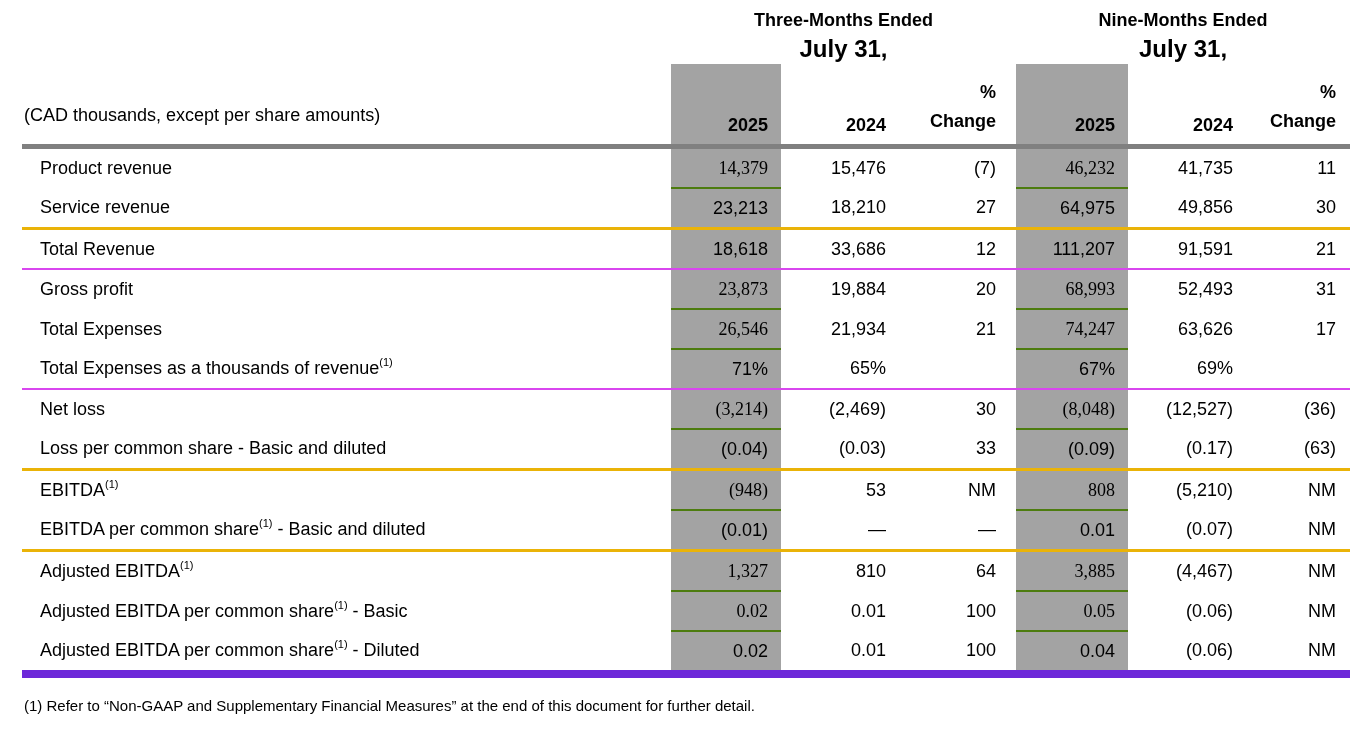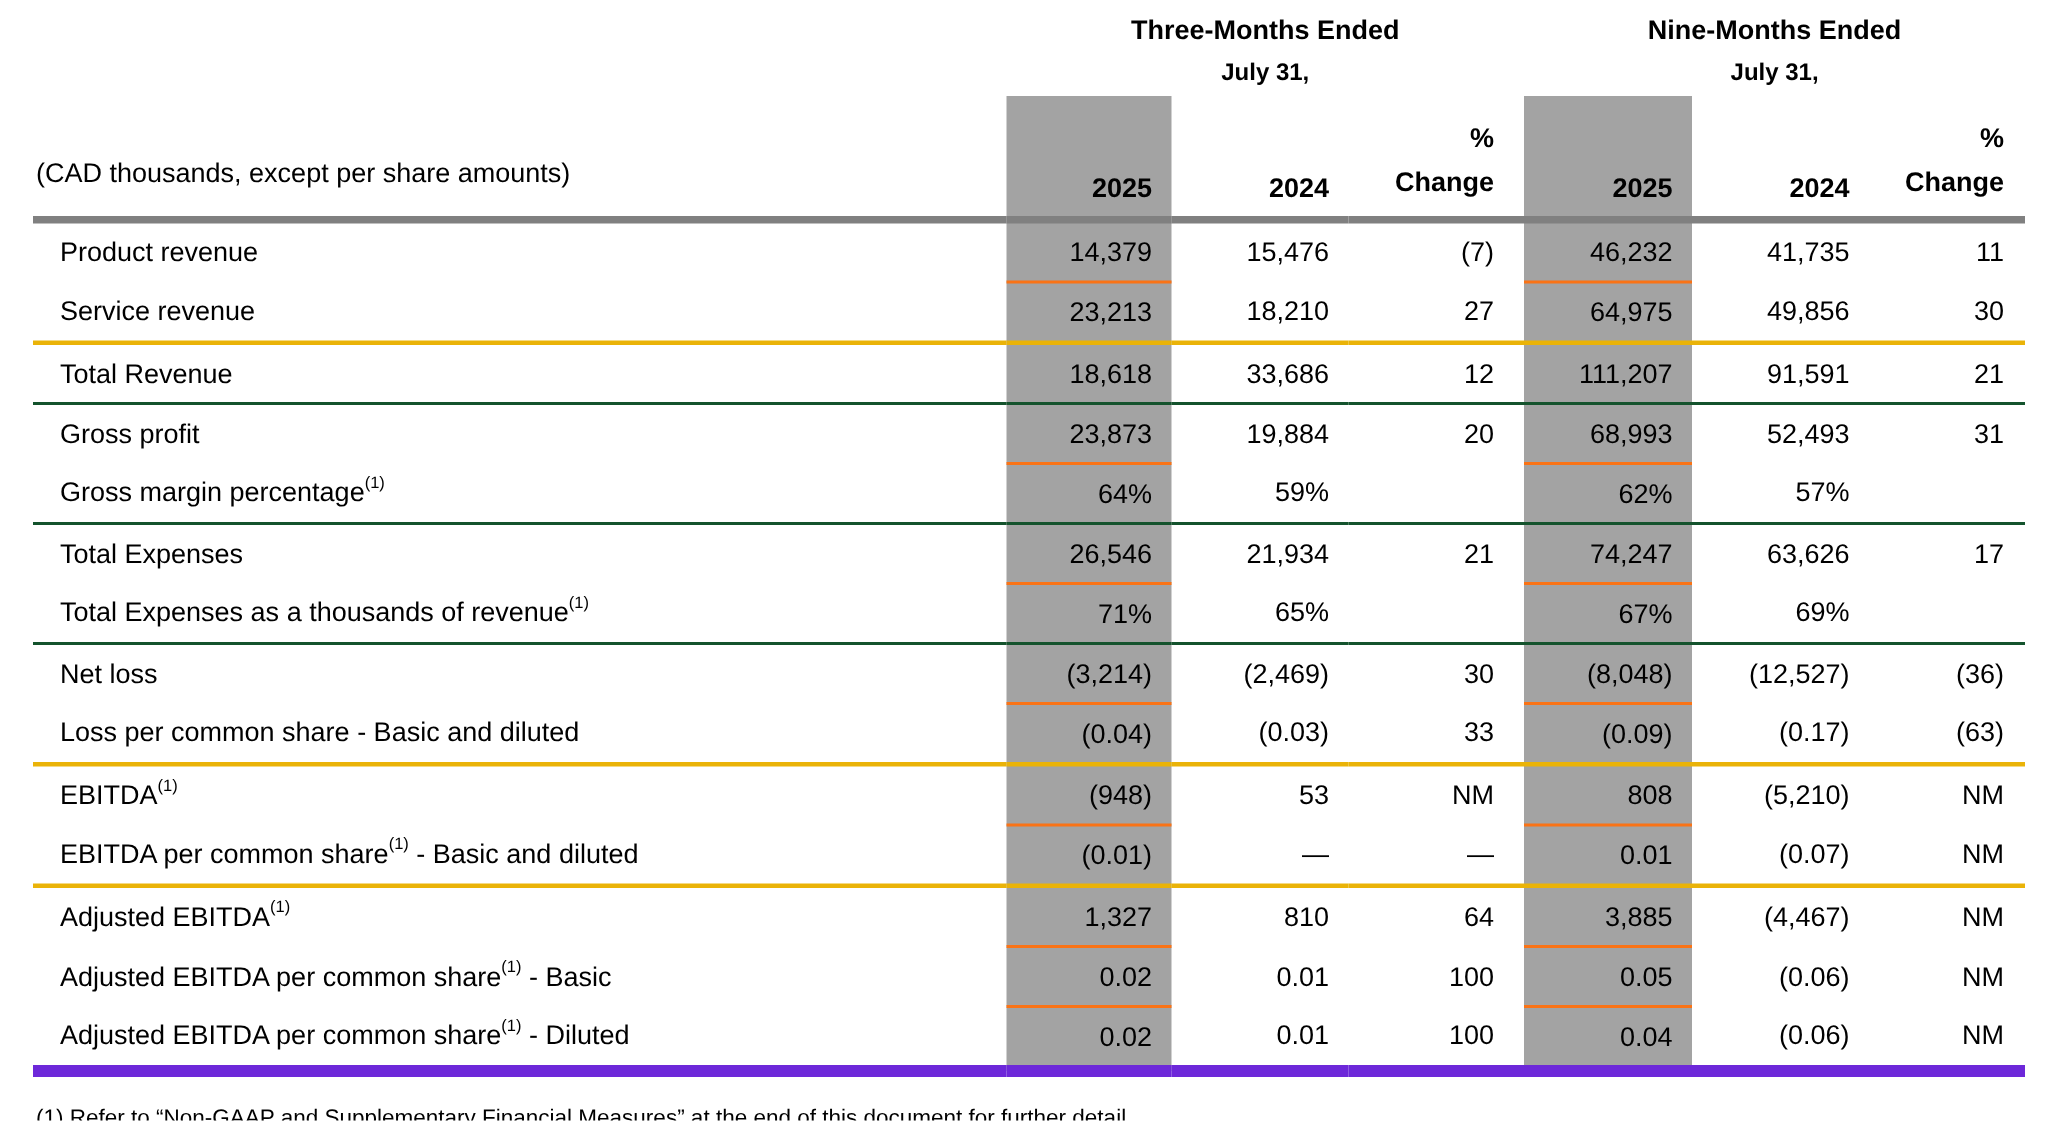--- a/index.html
+++ b/index.html
@@ -13,38 +13,38 @@
 
   table.fin{
     border-collapse:collapse;
     table-layout:fixed;
     width:1328px;
   }
   th,td{padding:0;margin:0;font-weight:normal;}
 
   
   tr.hdr1 th{font-weight:bold;font-size:18px;text-align:center;height:28px;vertical-align:middle;padding-top:4px;}
-  tr.hdr2 th{font-weight:bold;font-size:16px;text-align:center;height:30px;vertical-align:middle;}
+  tr.hdr2 th{font-weight:bold;font-size:24px;text-align:center;height:30px;vertical-align:middle;}
   tr.hdr3 th, tr.hdr3 td{height:62px;vertical-align:bottom;border-bottom:5px solid #808080;}
   td.units{font-size:18px;text-align:left;vertical-align:bottom;padding-bottom:18px;padding-left:2px;}
   th.yhead{font-weight:bold;font-size:18px;text-align:right;padding:0 13px 8px 0;}
   th.pcthead{font-weight:bold;font-size:18px;text-align:right;white-space:pre-line;line-height:29px;padding:0 20px 8px 0;}
   th.pcthead.p6{padding-right:14px;}
 
   
   tr.r td{height:38px;vertical-align:middle;font-size:18px;}
   td.lbl{text-align:left;padding-left:18px;}
   td.num{text-align:right;padding-right:13px;}
   td.pct3{padding-right:20px;}
   td.pct6{padding-right:14px;}
   .shaded{background:#a3a3a3;}
 
-  tr.sep-none td.shaded{border-bottom:2px solid #f97316;}
+  tr.sep-none td.shaded{border-bottom:2px solid #4d7c0f;font-family:Liberation Serif, serif;}
   tr.sep-gray td{border-bottom:3px solid #eab308;}
-  tr.sep-black td{border-bottom:2px solid #14532d;}
+  tr.sep-black td{border-bottom:2px solid #d946ef;}
   tr.last td{border-bottom:8px solid #6d28d9;}
 
   sup.fnref{font-size:11px;vertical-align:top;position:relative;top:-2px;}
 
   .fn{font-size:15px;margin:0;padding-left:2px;}
   .fn1{margin-top:19px;}
 </style>
 </head>
 <body>
 
@@ -116,29 +116,20 @@
     <tr class="r sep-none">
       <td class="lbl"><span>Gross profit</span><sup class="fnref"></sup><span></span></td>
       <td class="num shaded">23,873</td>
       <td class="num">19,884</td>
       <td class="num pct3">20</td>
       <td class="num shaded">68,993</td>
       <td class="num">52,493</td>
       <td class="num pct6">31</td>
     </tr>
 
-    <tr class="r sep-black">
-      <td class="lbl"><span>Gross margin percentage</span><sup class="fnref">(1)</sup><span></span></td>
-      <td class="num shaded">64%</td>
-      <td class="num">59%</td>
-      <td class="num pct3"></td>
-      <td class="num shaded">62%</td>
-      <td class="num">57%</td>
-      <td class="num pct6"></td>
-    </tr>
 
     <tr class="r sep-none">
       <td class="lbl"><span>Total Expenses</span><sup class="fnref"></sup><span></span></td>
       <td class="num shaded">26,546</td>
       <td class="num">21,934</td>
       <td class="num pct3">21</td>
       <td class="num shaded">74,247</td>
       <td class="num">63,626</td>
       <td class="num pct6">17</td>
     </tr>

